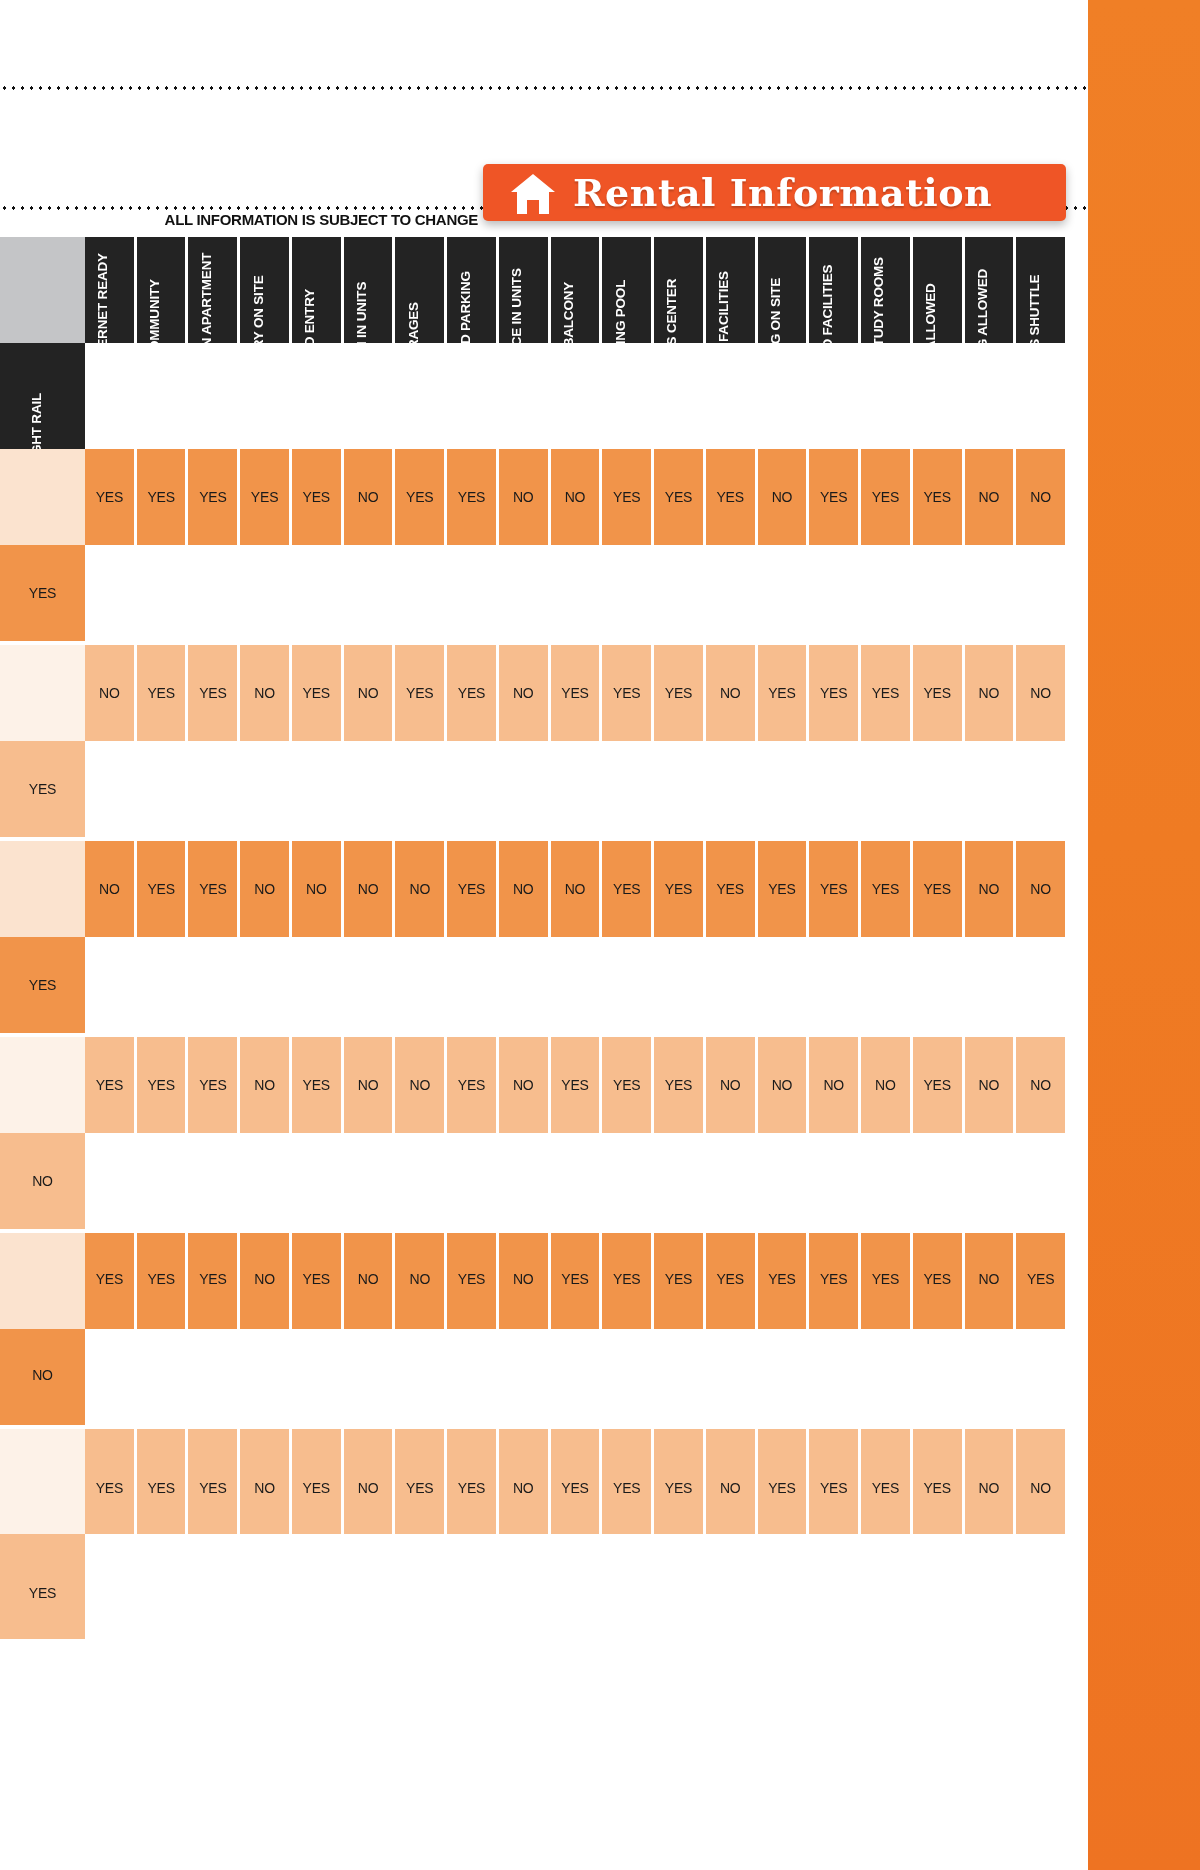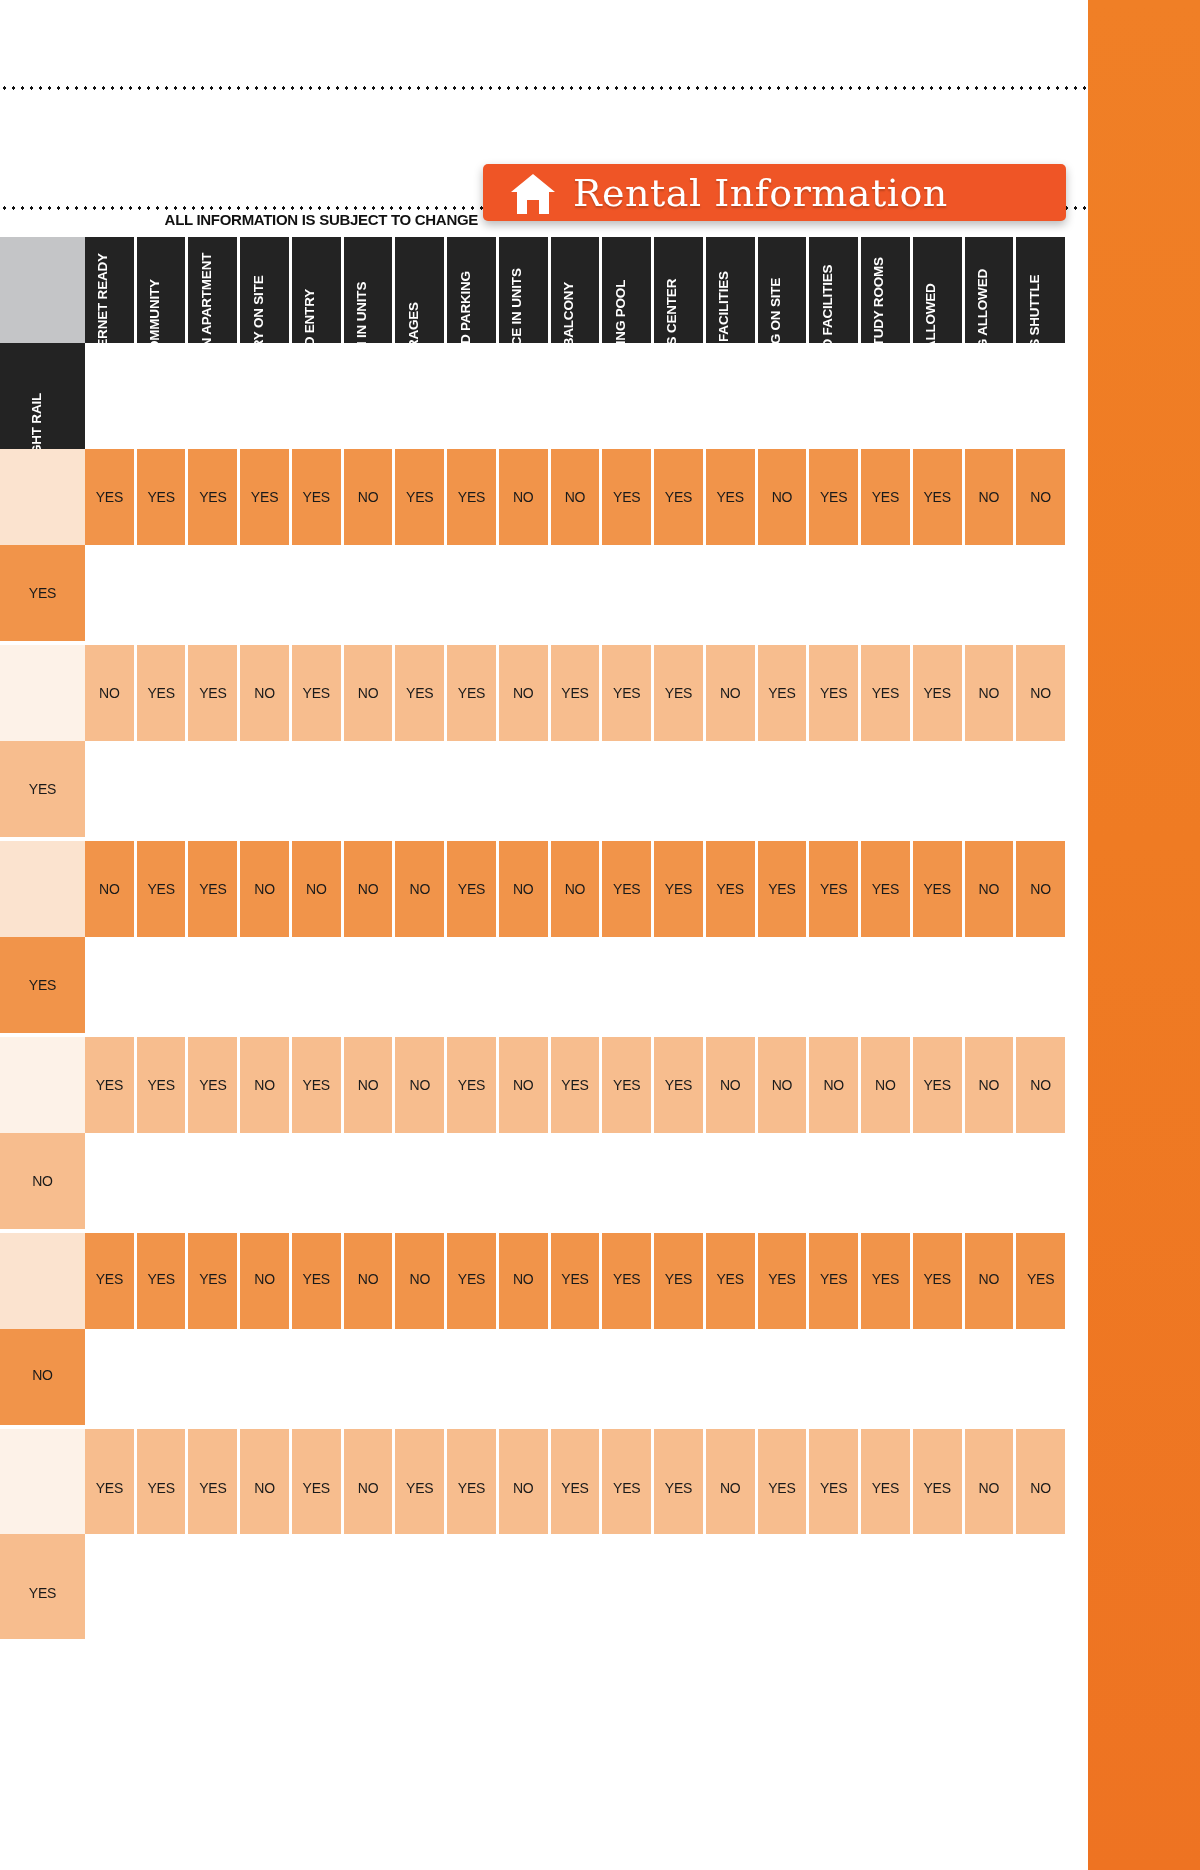--- a/index.html
+++ b/index.html
@@ -47,21 +47,21 @@
     box-shadow:0 4px 10px rgba(0,0,0,0.28);
     display:flex;
     align-items:center;
     padding-left:26px;
     z-index:6;
   }
   #banner .banner-house { width:48px; height:42px; flex:0 0 auto; }
   #banner .banner-title {
     color:#ffffff;
     font-family:"DejaVu Serif", serif;
-    font-weight:normal;
+    font-weight:bold;
     font-size:38px;
     letter-spacing:0.5px;
     margin-left:16px;
     text-shadow:0 2px 2px rgba(0,0,0,0.22);
   }
 
   
   #subject-note {
     position:absolute;
     top:211px; left:0;

